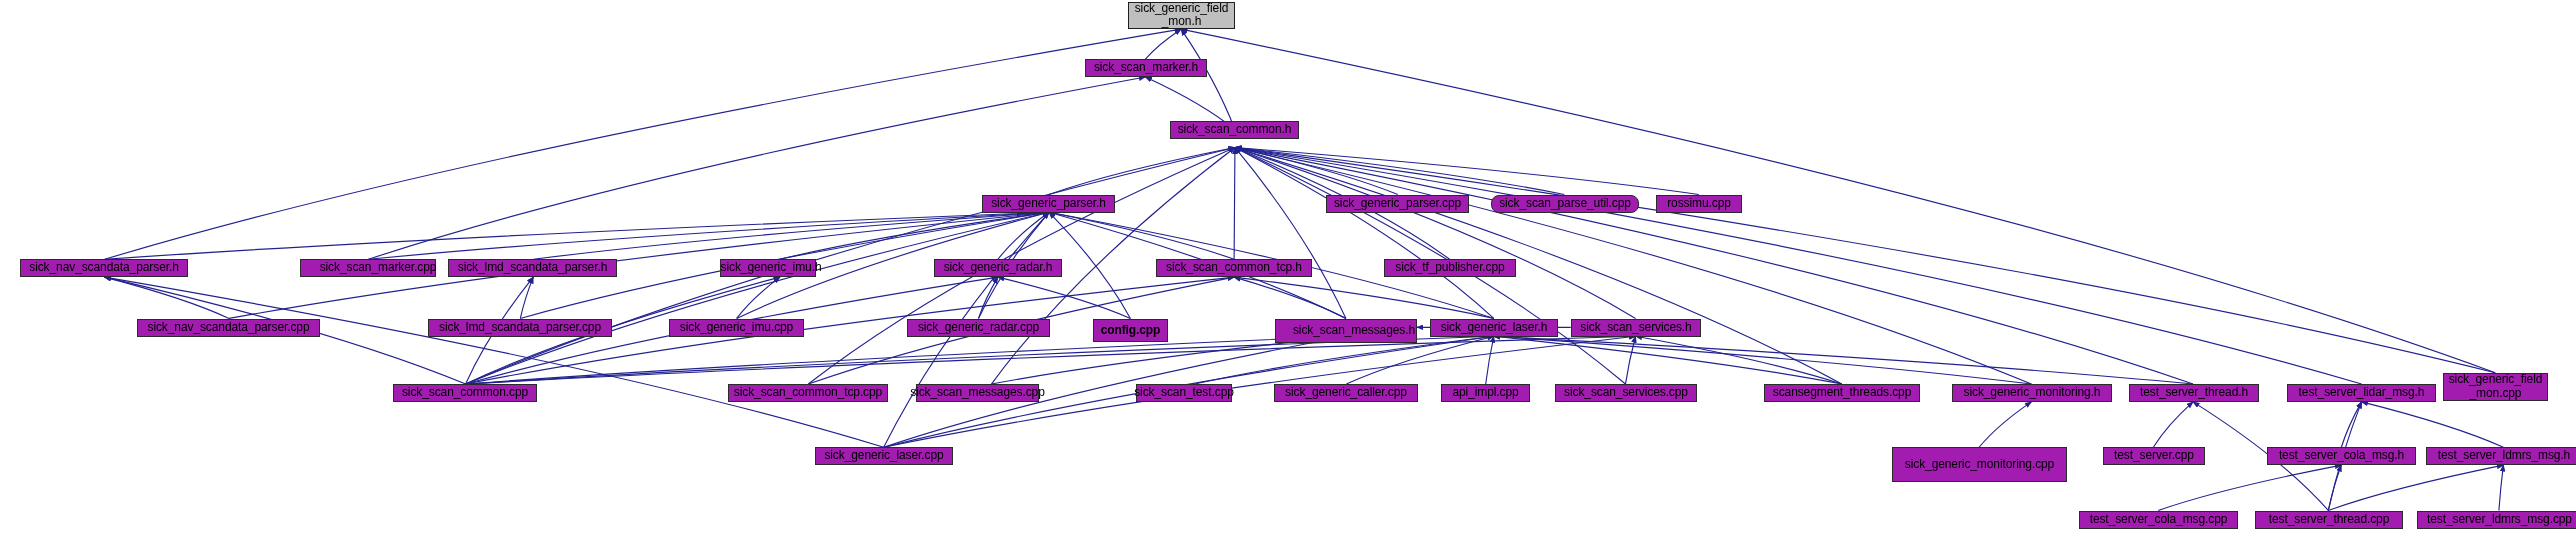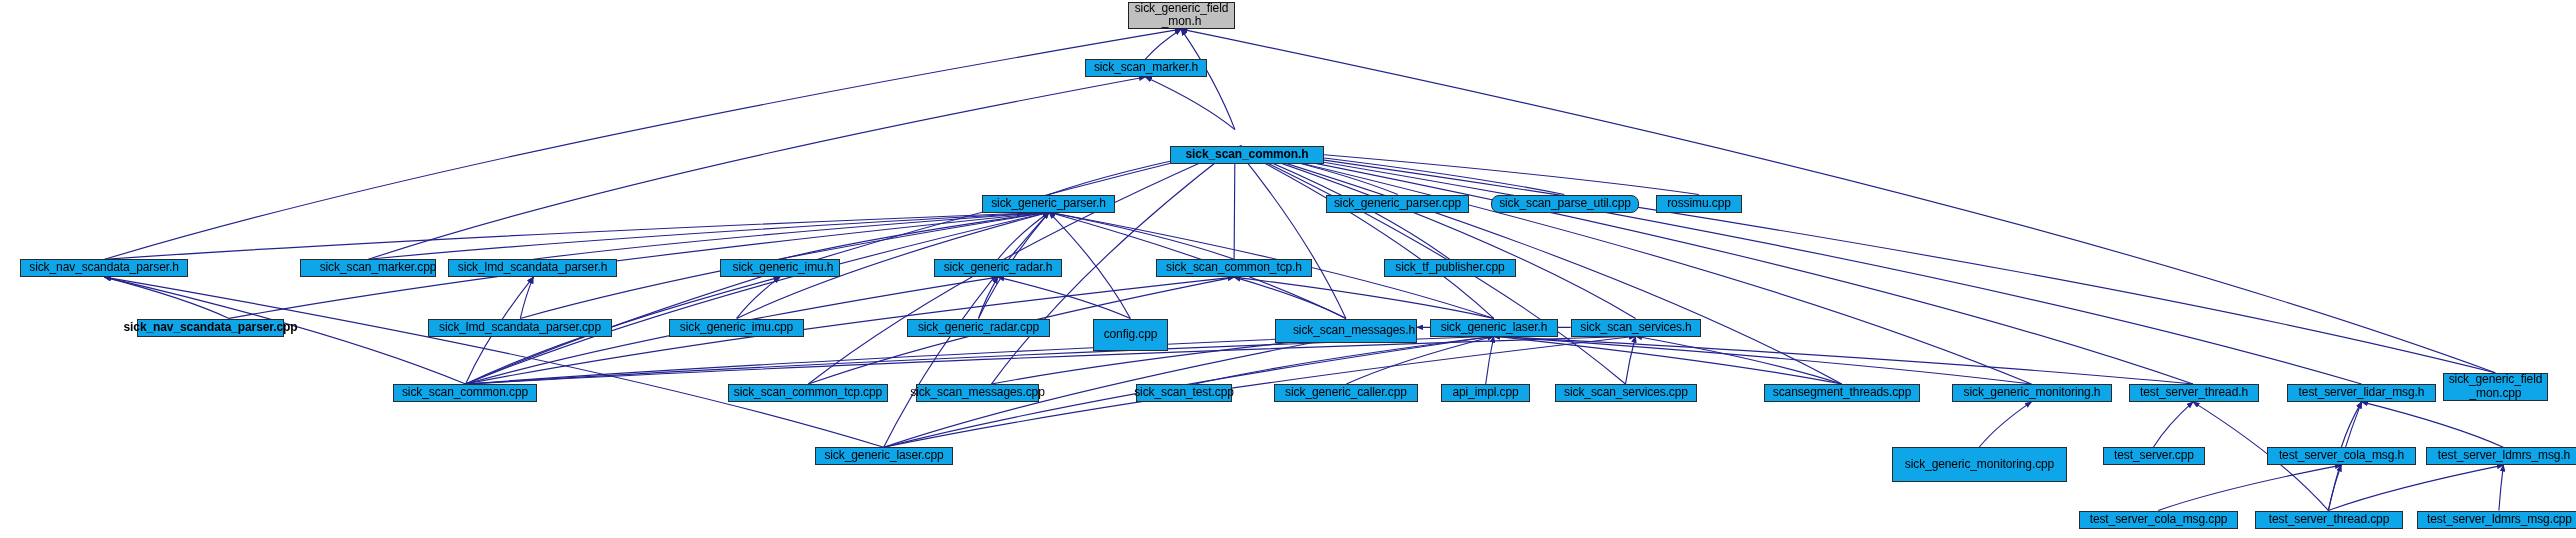--- a/index.html
+++ b/index.html
@@ -20,21 +20,21 @@
     left: 0;
     top: 0;
     width: 2576px;
     height: 538px;
     pointer-events: none;
   }
   .node {
     position: absolute;
     box-sizing: border-box;
     border: 0.8px solid #2b2b2b;
-    background: #0ea5e9;
+    background: #a21caf;
     color: #000000;
     font-size: 12px;
     line-height: 1.12;
     display: flex;
     align-items: center;
     justify-content: center;
     text-align: center;
     white-space: pre-line;
     padding: 0 4px;
     letter-spacing: -0.1px;
@@ -133,37 +133,37 @@
         <path d="M2873,630 C2877.8,606.48 2884.52,586.32 2889,574" marker-end="url(#arrowhead)"></path>
         <path d="M2873,630 C2937.8,606.48 3028.52,586.32 3089,574" marker-end="url(#arrowhead)"></path>
         <path d="M3083.5,630 C3085.15,606.48 3087.46,586.32 3089,574" marker-end="url(#arrowhead)"></path>
         <path d="M2506.5,474 C2307.45,449.22 2028.78,427.98 1843,415" marker-end="url(#arrowhead)"></path>
         <path d="M2706,474 C2447.1,449.22 2084.64,427.98 1843,415" marker-end="url(#arrowhead)"></path>
       </g>
   </svg>
 <div class="node root" style="left: 1128px; top: 1.6px; width: 107px; height: 27.6px;">sick_generic_field
 _mon.h</div>
     <div class="node" style="left: 1085px; top: 59px; width: 122px; height: 18px;">sick_scan_marker.h</div>
-    <div class="node" style="left: 1170px; top: 146px; width: 154px; height: 18px; font-weight: bold;">sick_scan_common.h</div>
+    <div class="node" style="left: 1170px; top: 121px; width: 129px; height: 18px;">sick_scan_common.h</div>
     <div class="node" style="left: 982px; top: 195px; width: 133px; height: 18px;">sick_generic_parser.h</div>
     <div class="node" style="left: 1326px; top: 195px; width: 143px; height: 18px;">sick_generic_parser.cpp</div>
     <div class="node" style="left: 1491px; top: 195px; width: 148px; height: 18px; border-radius: 8px;">sick_scan_parse_util.cpp</div>
     <div class="node" style="left: 1656px; top: 195px; width: 86px; height: 18px;">rossimu.cpp</div>
     <div class="node" style="left: 20px; top: 259px; width: 168px; height: 18px;">sick_nav_scandata_parser.h</div>
     <div class="node" style="left: 300px; top: 259px; width: 136px; height: 18px; padding-left: 24px;">sick_scan_marker.cpp</div>
     <div class="node" style="left: 448px; top: 259px; width: 169px; height: 18px;">sick_lmd_scandata_parser.h</div>
-    <div class="node" style="left: 720px; top: 259px; width: 120px; height: 18px; padding-left: 10px;">sick_generic_imu.h</div>
+    <div class="node" style="left: 720px; top: 259px; width: 96px; height: 18px; padding-left: 10px;">sick_generic_imu.h</div>
     <div class="node" style="left: 934px; top: 259px; width: 128px; height: 18px;">sick_generic_radar.h</div>
     <div class="node" style="left: 1156px; top: 259px; width: 156px; height: 18px;">sick_scan_common_tcp.h</div>
     <div class="node" style="left: 1384px; top: 259px; width: 132px; height: 18px;">sick_tf_publisher.cpp</div>
-    <div class="node" style="left: 137px; top: 319px; width: 147px; height: 18px; font-weight: bold;">sick_nav_scandata_parser.cpp</div>
+    <div class="node" style="left: 137px; top: 319px; width: 183px; height: 18px;">sick_nav_scandata_parser.cpp</div>
     <div class="node" style="left: 428px; top: 319px; width: 184px; height: 18px;">sick_lmd_scandata_parser.cpp</div>
     <div class="node" style="left: 669px; top: 319px; width: 135px; height: 18px;">sick_generic_imu.cpp</div>
     <div class="node" style="left: 907px; top: 319px; width: 143px; height: 18px;">sick_generic_radar.cpp</div>
-    <div class="node" style="left: 1093px; top: 319px; width: 75px; height: 32px;">config.cpp</div>
+    <div class="node" style="left: 1093px; top: 319px; width: 75px; height: 23px; font-weight: bold;">config.cpp</div>
     <div class="node" style="left: 1275px; top: 319px; width: 142px; height: 24px; padding-left: 20px;">sick_scan_messages.h</div>
     <div class="node" style="left: 1430px; top: 319px; width: 128px; height: 18px;">sick_generic_laser.h</div>
     <div class="node" style="left: 1571px; top: 319px; width: 130px; height: 18px;">sick_scan_services.h</div>
     <div class="node" style="left: 393px; top: 384px; width: 144px; height: 18px;">sick_scan_common.cpp</div>
     <div class="node" style="left: 728px; top: 384px; width: 160px; height: 18px;">sick_scan_common_tcp.cpp</div>
     <div class="node" style="left: 916px; top: 384px; width: 123px; height: 18px;">sick_scan_messages.cpp</div>
     <div class="node" style="left: 1136px; top: 384px; width: 96px; height: 18px;">sick_scan_test.cpp</div>
     <div class="node" style="left: 1274px; top: 384px; width: 144px; height: 18px;">sick_generic_caller.cpp</div>
     <div class="node" style="left: 1441px; top: 384px; width: 89px; height: 18px;">api_impl.cpp</div>
     <div class="node" style="left: 1555px; top: 384px; width: 142px; height: 18px;">sick_scan_services.cpp</div>

